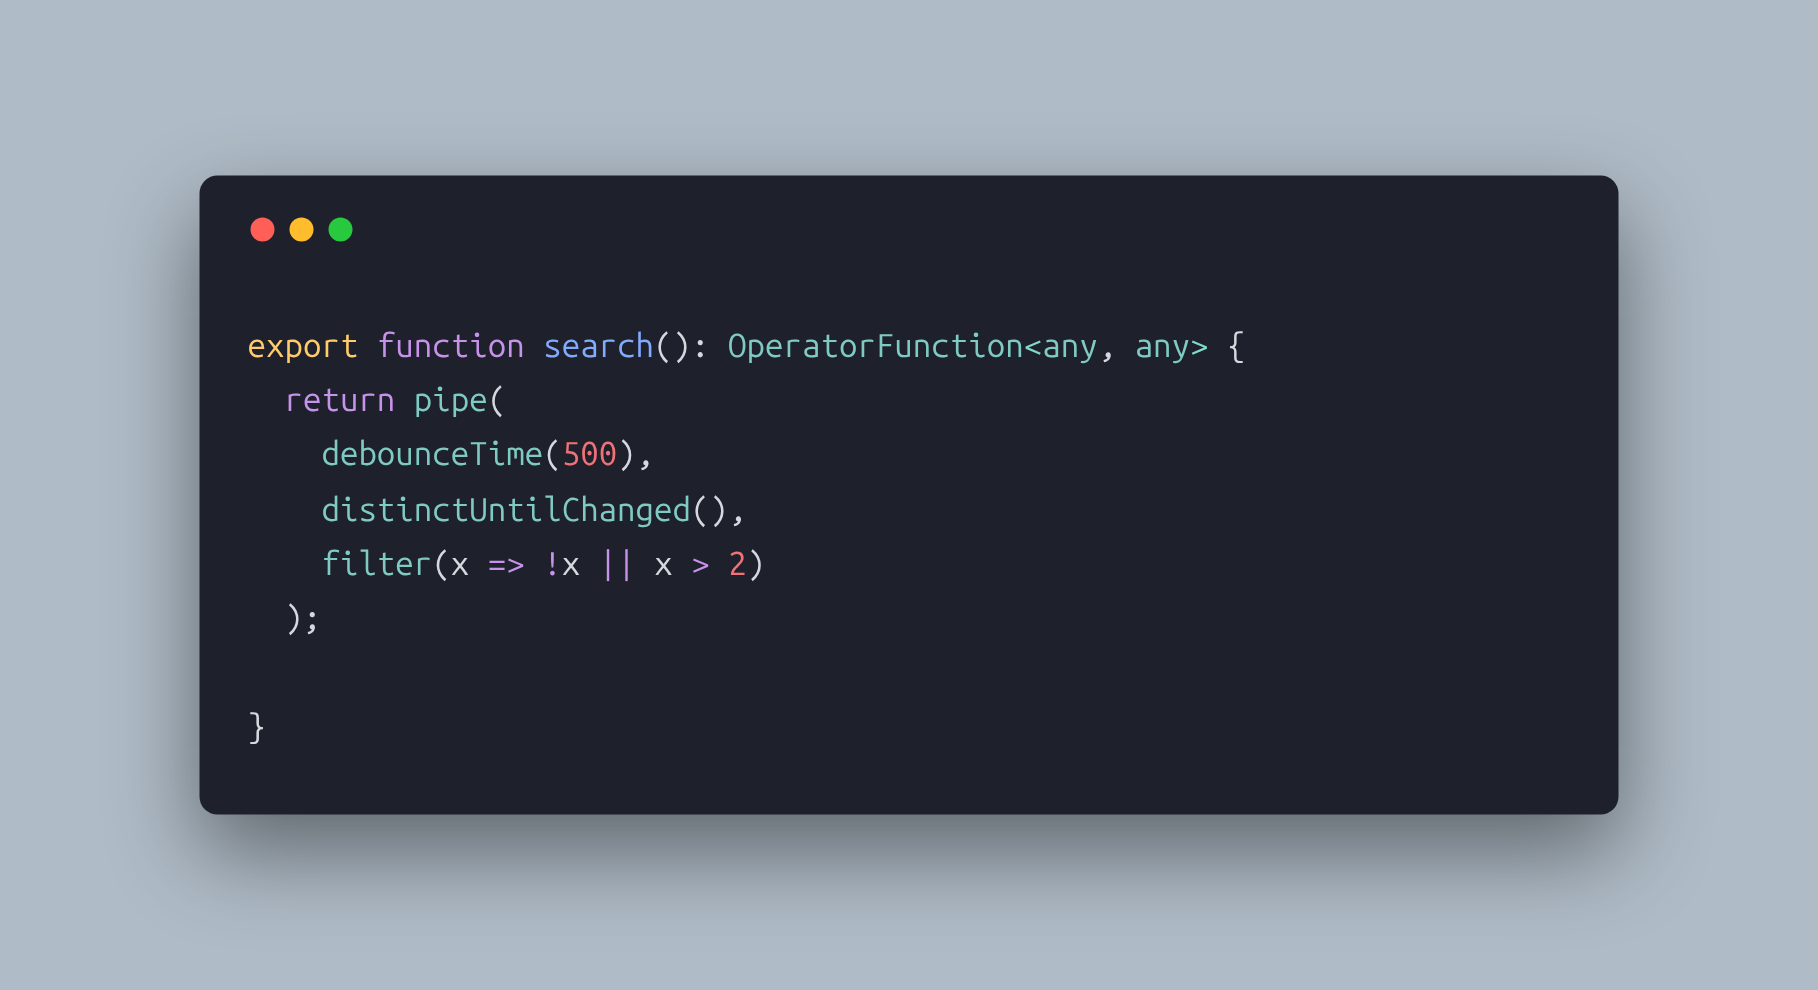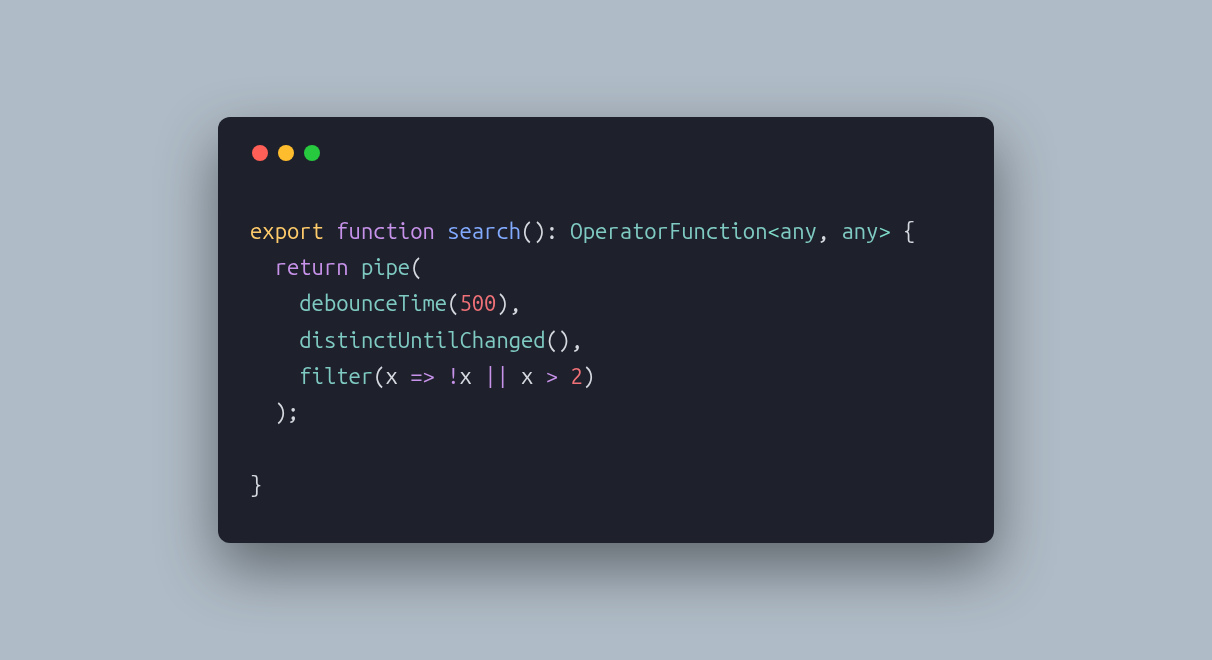--- a/index.html
+++ b/index.html
@@ -10,21 +10,21 @@
     body {
       width: 1212px;
       height: 660px;
       background: #afbbc6;
       display: flex;
       align-items: center;
       justify-content: center;
       font-family: "SF Mono", "Monaco", "Menlo", "Consolas", "Ubuntu Mono", monospace;
     }
     .window {
-      width: 776px;
+      width: 946px;
       background: #1e212b;
       border-radius: 12px;
       box-shadow: 0 25px 60px rgba(0,0,0,0.45);
       padding: 28px 32px 40px 32px;
     }
     .traffic-lights {
       display: flex;
       gap: 10px;
       margin-bottom: 52px;
       padding-left: 2px;

